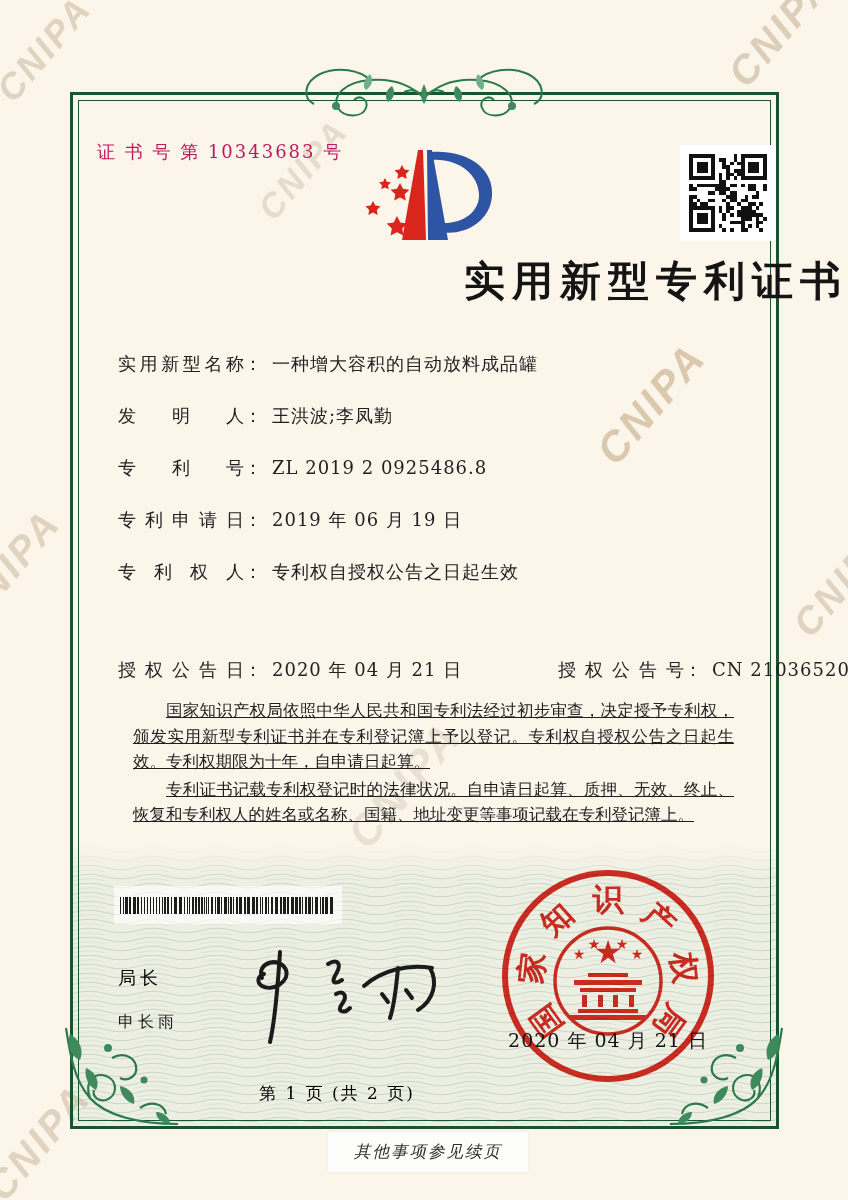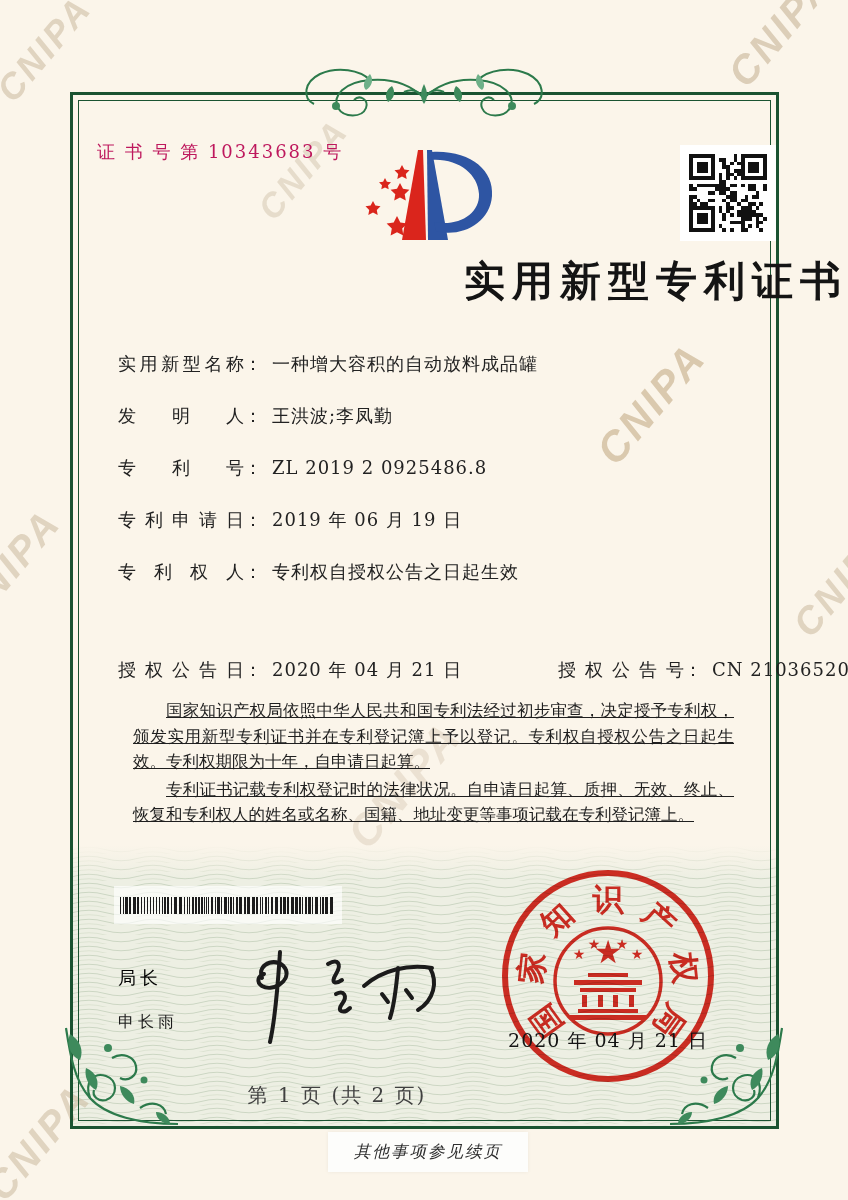--- a/index.html
+++ b/index.html
@@ -53,21 +53,21 @@
   .sig-title{position:absolute; left:118px; top:966px; font-size:18px; letter-spacing:4px; color:#000000; z-index:5;}
   .sig-name{position:absolute; left:118px; top:1000px; font-size:16px; letter-spacing:4px; color:#1c1c1c; z-index:5;margin-top:12px;}
   .sig-hand{position:absolute; left:232px; top:938px; width:215px; height:112px; z-index:5;}
   
   .seal{position:absolute; left:497px; top:865px; width:222px; height:222px; z-index:4;
     mix-blend-mode:multiply; opacity:.95;}
   .seal-date{position:absolute; left:500px; top:1028px; width:216px; text-align:center;
     font-size:19px; color:#141414; letter-spacing:1px; z-index:6;}
   
   .page-info{position:absolute; left:0; top:1082px; width:674px; text-align:center;
-    font-size:20px; letter-spacing:2px; color:#404040; z-index:4;}
+    font-size:17px; letter-spacing:2px; color:#000000; z-index:4;}
   .note-box{position:absolute; left:328px; top:1132px; width:200px; height:40px;
     background:#fdfdfb; z-index:4; text-align:center; line-height:40px;
     font-size:16.5px; font-style:italic; letter-spacing:2px; color:#2e2e2e;
     box-shadow:0 0 4px rgba(0,0,0,.06);}
 </style>
 </head>
 <body>
 
 <div class="page">
 

